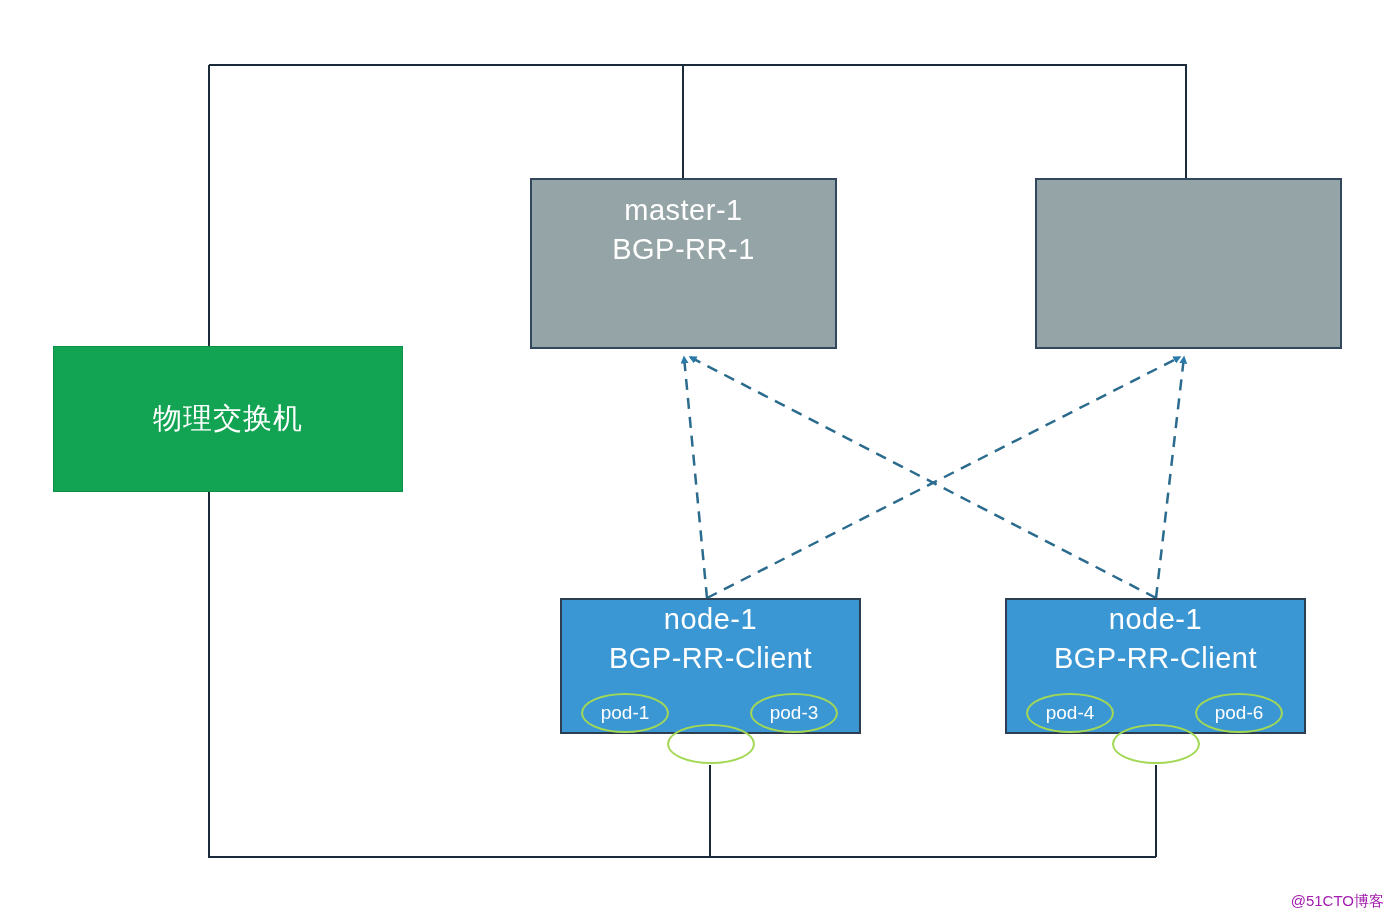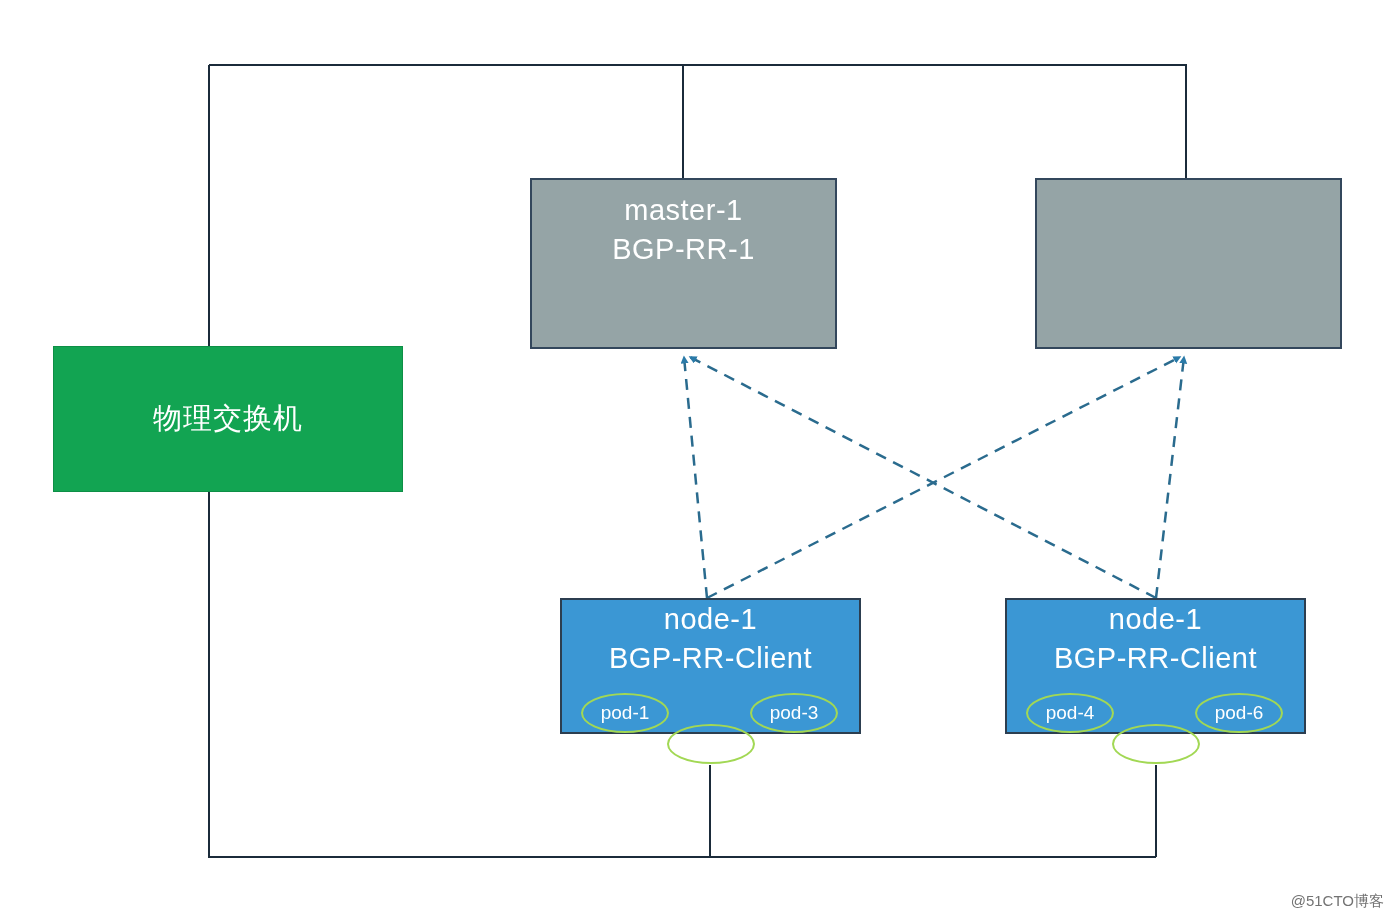--- a/index.html
+++ b/index.html
@@ -76,21 +76,21 @@
     box-sizing: border-box;
   }
   .pod-left   { left: 19px;  top: 93px; }
   .pod-right  { left: 188px; top: 93px; }
   .pod-bottom { left: 105px; top: 124px; }
   .watermark {
     position: absolute;
     right: 7px;
     bottom: 9px;
     font-size: 15px;
-    color: #737373;
+    color: #a21caf;
     z-index: 3;
   }
 </style>
 </head>
 <body>
 
 <div class="stage">
 
   <svg class="wires" width="1391" height="920" viewBox="0 0 1391 920" xmlns="http://www.w3.org/2000/svg">
     <defs>

